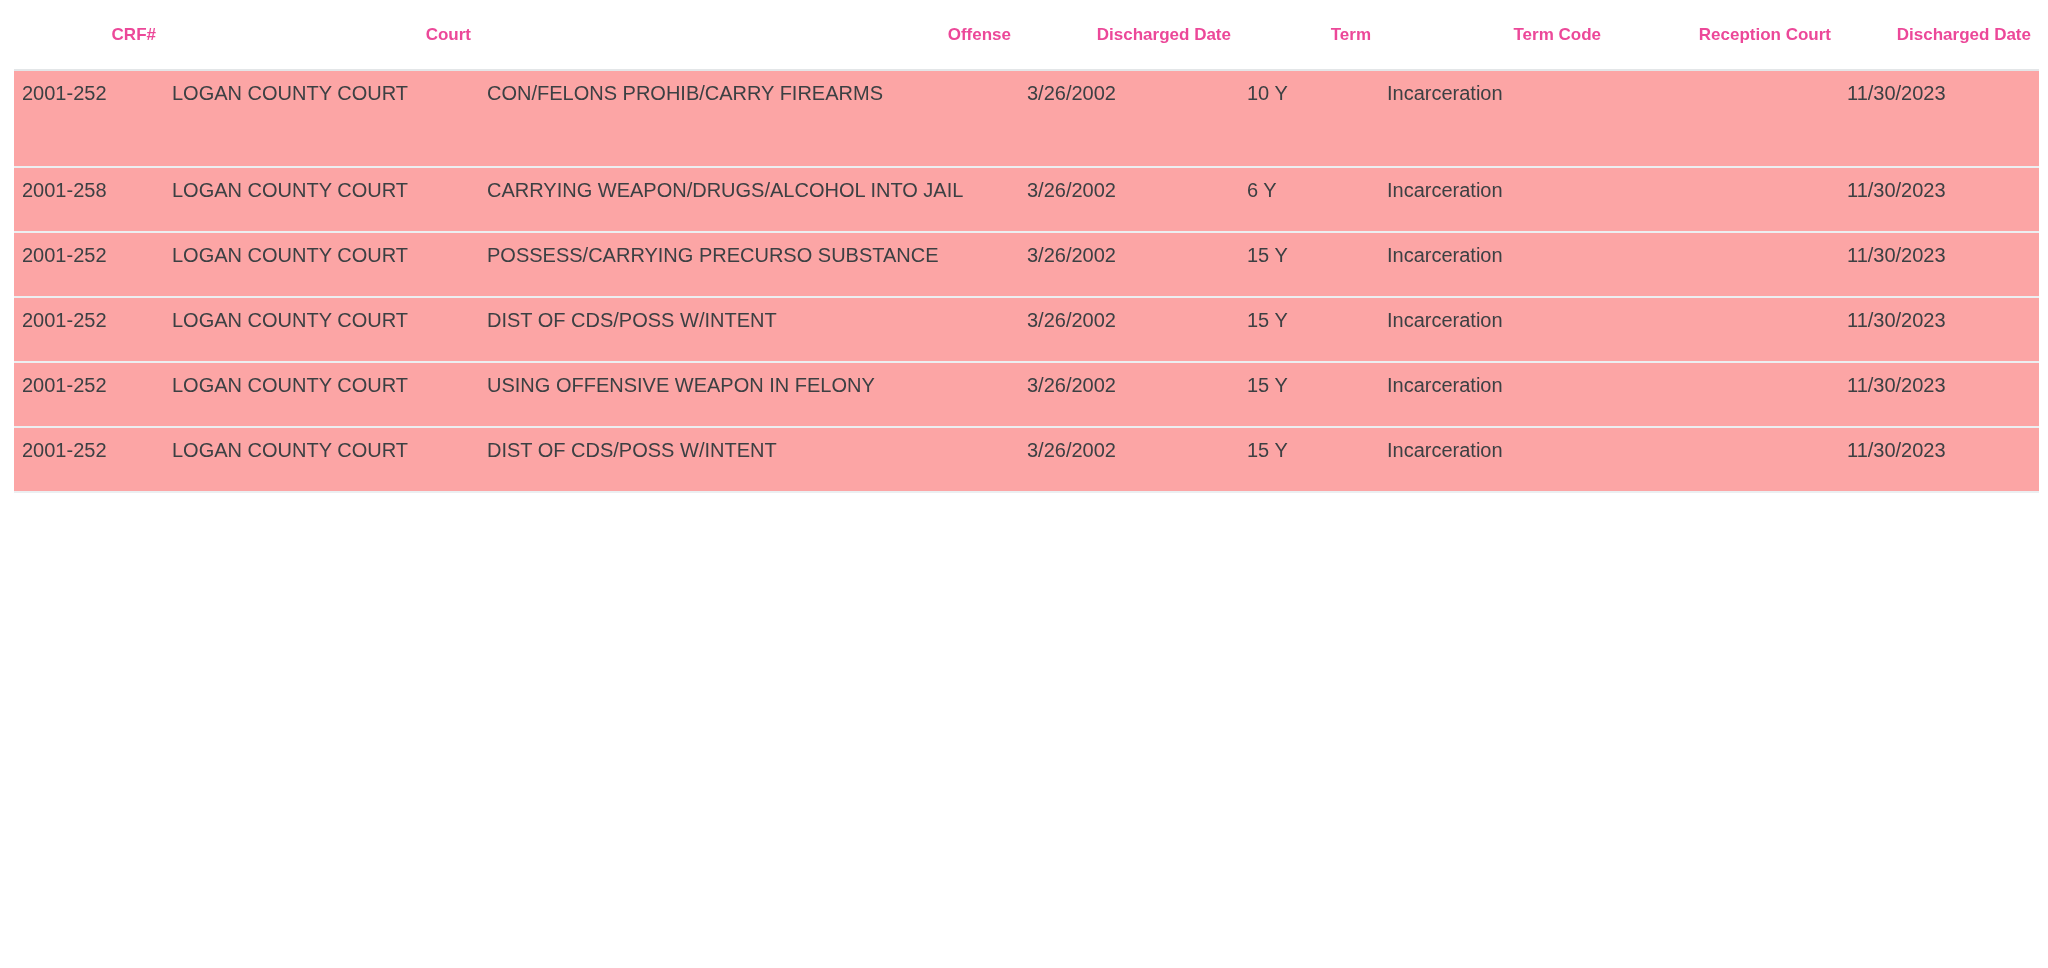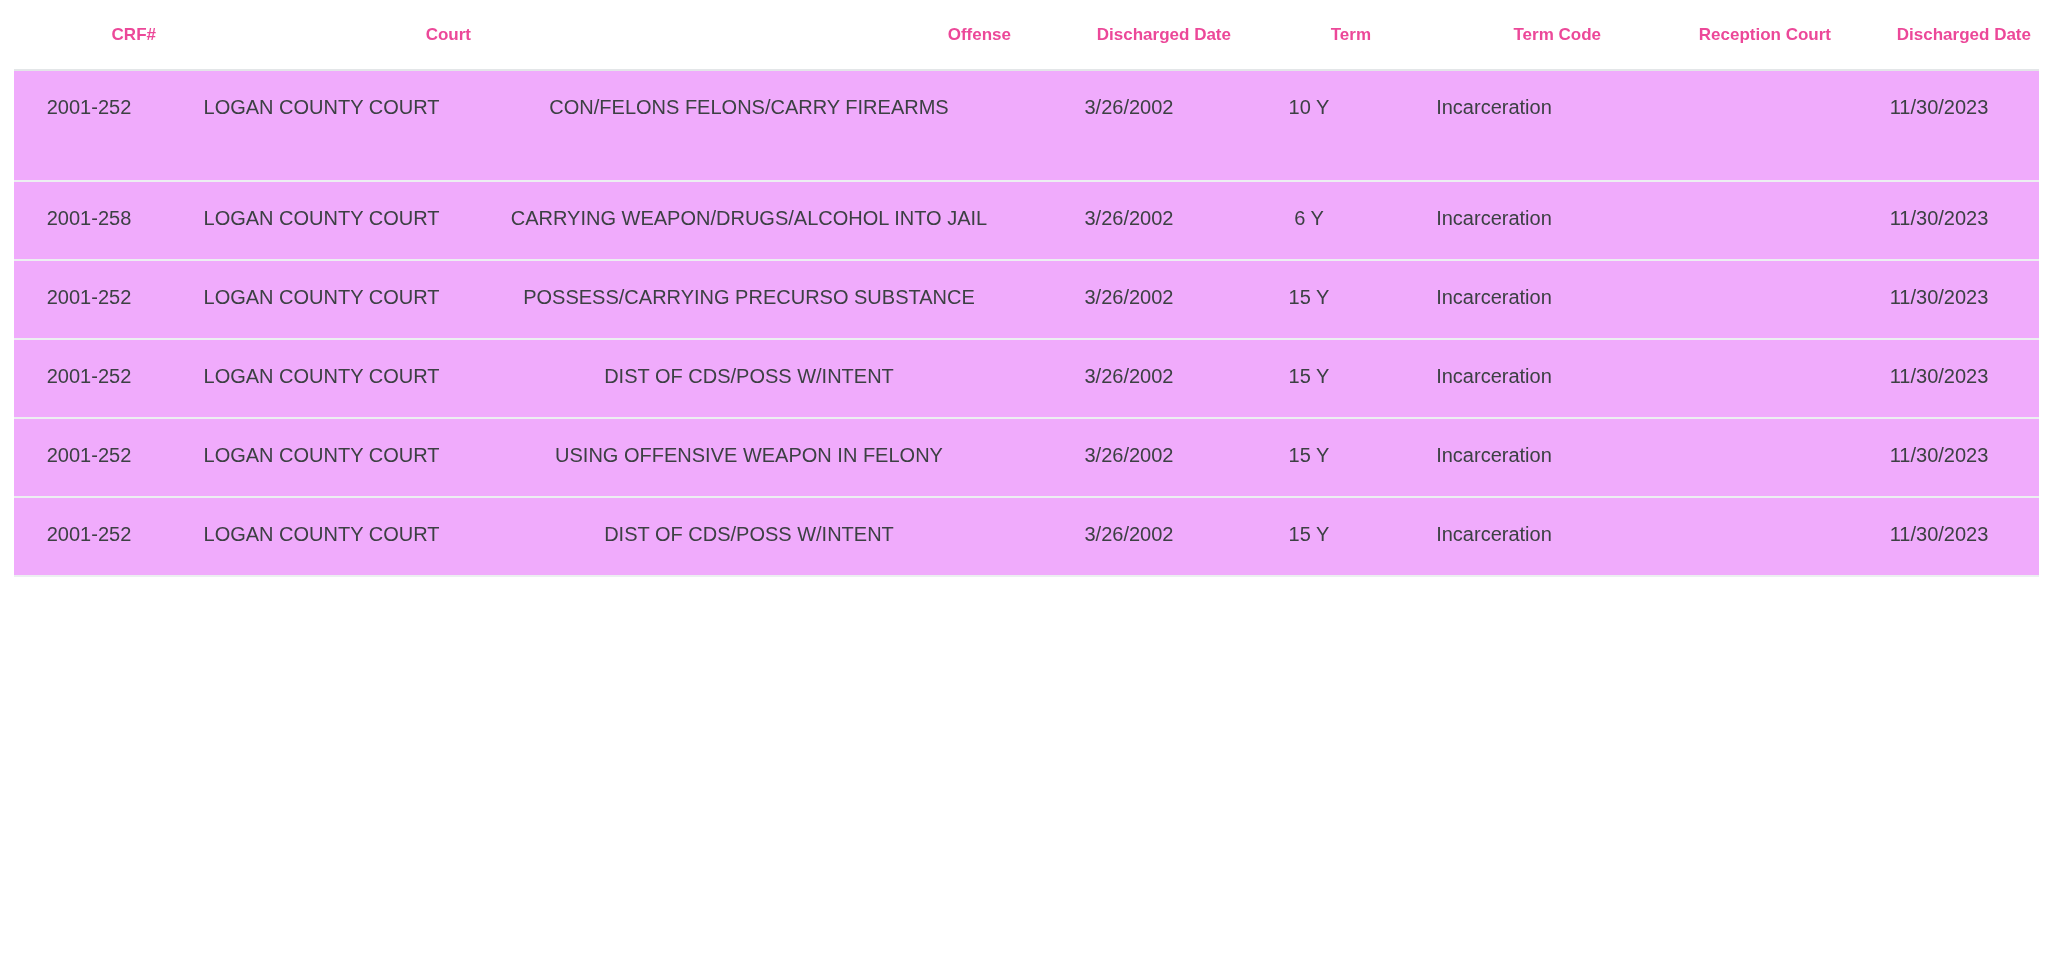--- a/index.html
+++ b/index.html
@@ -37,24 +37,23 @@
     line-height: 1.35;
     padding: 14px 8px 22px 8px;
     border-bottom: 2px solid #e3e6e8;
     background: #ffffff;
   }
   table.records tbody td {
     vertical-align: top;
     font-size: 20px;
     color: #3c4043;
     line-height: 1.45;
-    padding: 22px 8px 26px 8px;
+    padding: 8px 8px 26px 8px;
     border-bottom: 2px solid #eceff1;
-    background: #f0abfc;
-    text-align: center;
+    background: #fca5a5;
   }
   tbody tr.row-gap td {
     border-bottom: 2px solid #eceff1;
     padding-bottom: 58px;
   }
   .col-crf    { width: 150px; }
   .col-court  { width: 315px; }
   .col-offense{ width: 540px; }
   .col-conv   { width: 220px; }
   .col-term   { width: 140px; }
@@ -111,21 +110,21 @@
     </thead>
     <tbody>
       <tr class="row-gap">
         <td>
             <span class="cell-text">2001-252</span>
           </td>
         <td>
             <span class="cell-text">LOGAN COUNTY COURT</span>
           </td>
         <td>
-            <span class="cell-text">CON/FELONS FELONS/CARRY FIREARMS</span>
+            <span class="cell-text">CON/FELONS PROHIB/CARRY FIREARMS</span>
           </td>
         <td>
             <span class="cell-text">3/26/2002</span>
           </td>
         <td>
             <span class="cell-text">10 Y</span>
           </td>
         <td>
             <span class="cell-text">Incarceration</span>
           </td>

